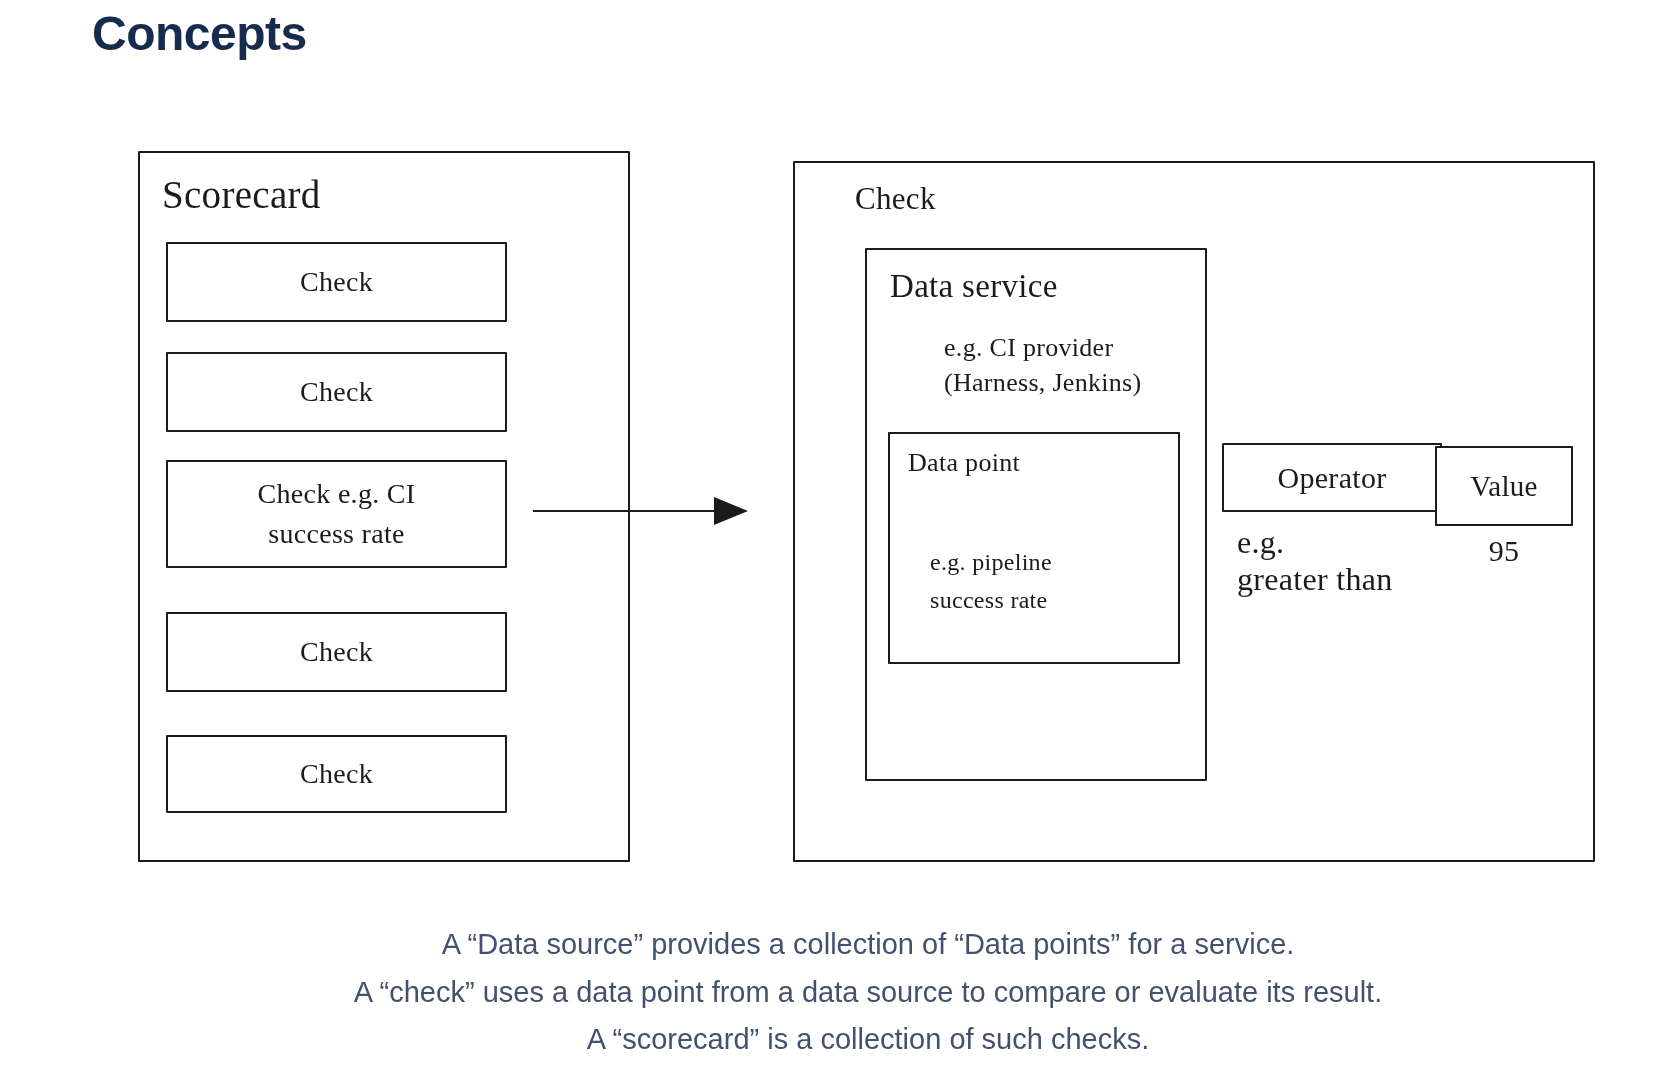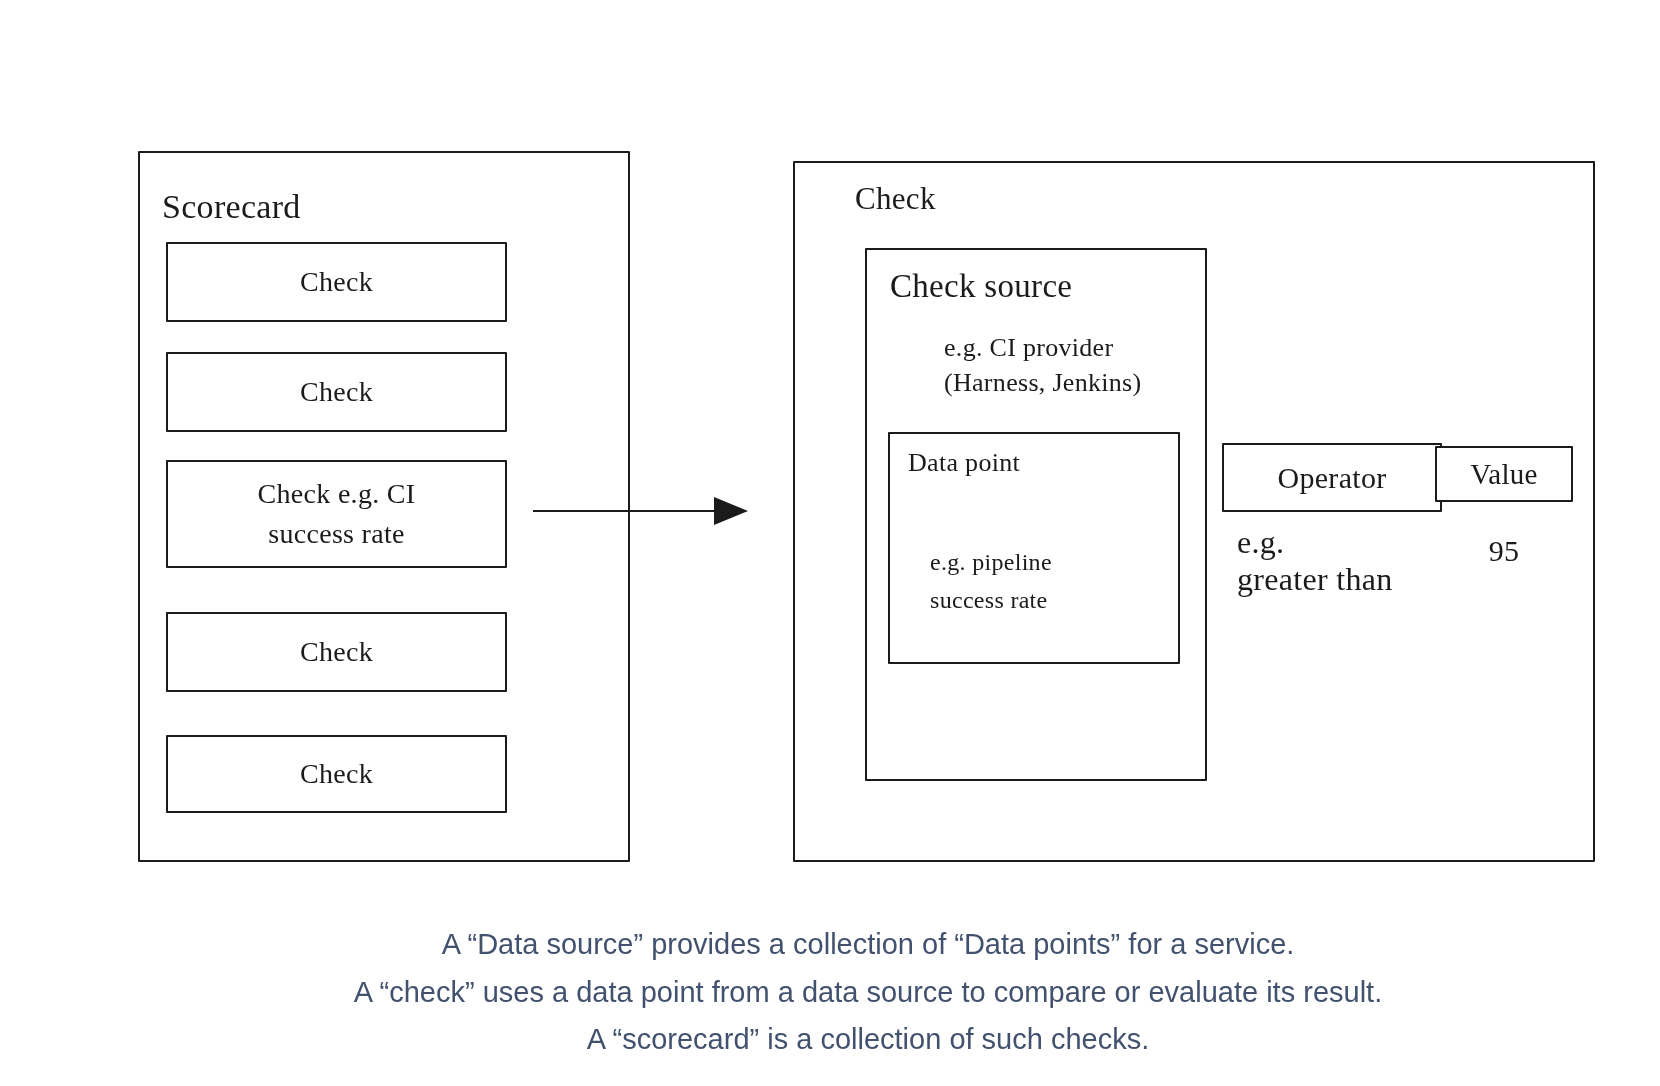--- a/index.html
+++ b/index.html
@@ -32,21 +32,21 @@
   
   .hw {
     font-family: cursive;
     color: #1b1b1b;
     letter-spacing: 0.3px;
   }
   .prelines { white-space: pre-line; }
 
   
   .scorecard-box   { left: 138px; top: 151px; width: 492px; height: 711px; }
-  .scorecard-label { position: absolute; left: 162px; top: 188px; font-size: 34px; }
+  .scorecard-label { position: absolute; left: 162px; top: 172px; font-size: 39px; }
   .check-item {
     left: 166px; width: 341px;
     display: flex; align-items: center; justify-content: center;
     text-align: center;
     font-size: 28px;
     line-height: 40px;
   }
   .c1 { top: 242px; height: 80px; }
   .c2 { top: 352px; height: 80px; }
   .c3 { top: 460px; height: 108px; }
@@ -81,21 +81,21 @@
   .data-point-example { position: absolute; left: 930px; top: 543px; font-size: 24px; line-height: 38px; }
 
   .operator-box {
     left: 1222px; top: 443px; width: 220px; height: 69px;
     display: flex; align-items: center; justify-content: center;
     font-size: 30px;
   }
   .operator-example { position: absolute; left: 1237px; top: 524px; font-size: 32px; line-height: 37px; }
 
   .value-box {
-    left: 1435px; top: 446px; width: 138px; height: 56px;
+    left: 1435px; top: 446px; width: 138px; height: 80px;
     display: flex; align-items: center; justify-content: center;
     font-size: 29px;
   }
   .value-example {
     position: absolute; left: 1435px; top: 534px; width: 138px;
     text-align: center; font-size: 30px;
   }
 
   
   .captions {
@@ -106,20 +106,21 @@
     line-height: 47.5px;
     color: #42526e;
     font-family: "Liberation Sans", sans-serif;
   }
 </style>
 </head>
 <body>
 
 <div class="canvas">
 
+  <h1 class="page-title">Concepts</h1>
 
   <div class="box scorecard-box"></div>
   <div class="hw scorecard-label">Scorecard</div>
 
   <div class="box check-item c1">
     <span class="hw">Check</span>
   </div>
   <div class="box check-item c2">
     <span class="hw">Check</span>
   </div>
@@ -134,21 +135,21 @@
     <span class="hw">Check</span>
   </div>
 
   <div class="arrow-line"></div>
   <div class="arrow-head"></div>
 
   <div class="box check-detail-box"></div>
   <div class="hw check-detail-label">Check</div>
 
   <div class="box data-source-box"></div>
-  <div class="hw data-source-label">Check source</div>
+  <div class="hw data-source-label">Data service</div>
   <div class="hw prelines data-source-example">e.g. CI provider
 (Harness, Jenkins)</div>
 
   <div class="box data-point-box"></div>
   <div class="hw data-point-label">Data point</div>
   <div class="hw prelines data-point-example">e.g. pipeline
 success rate</div>
 
   <div class="box operator-box">
     <span class="hw">Operator</span>

